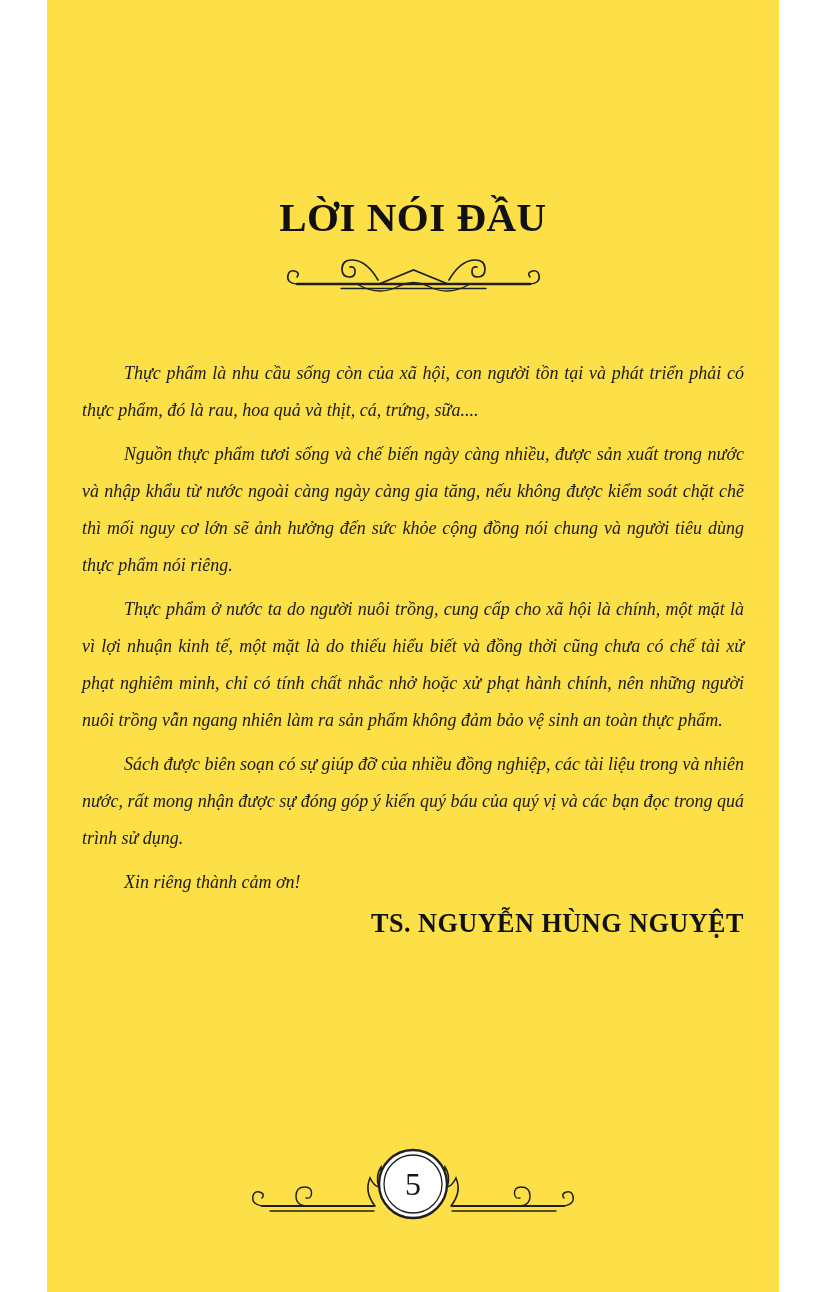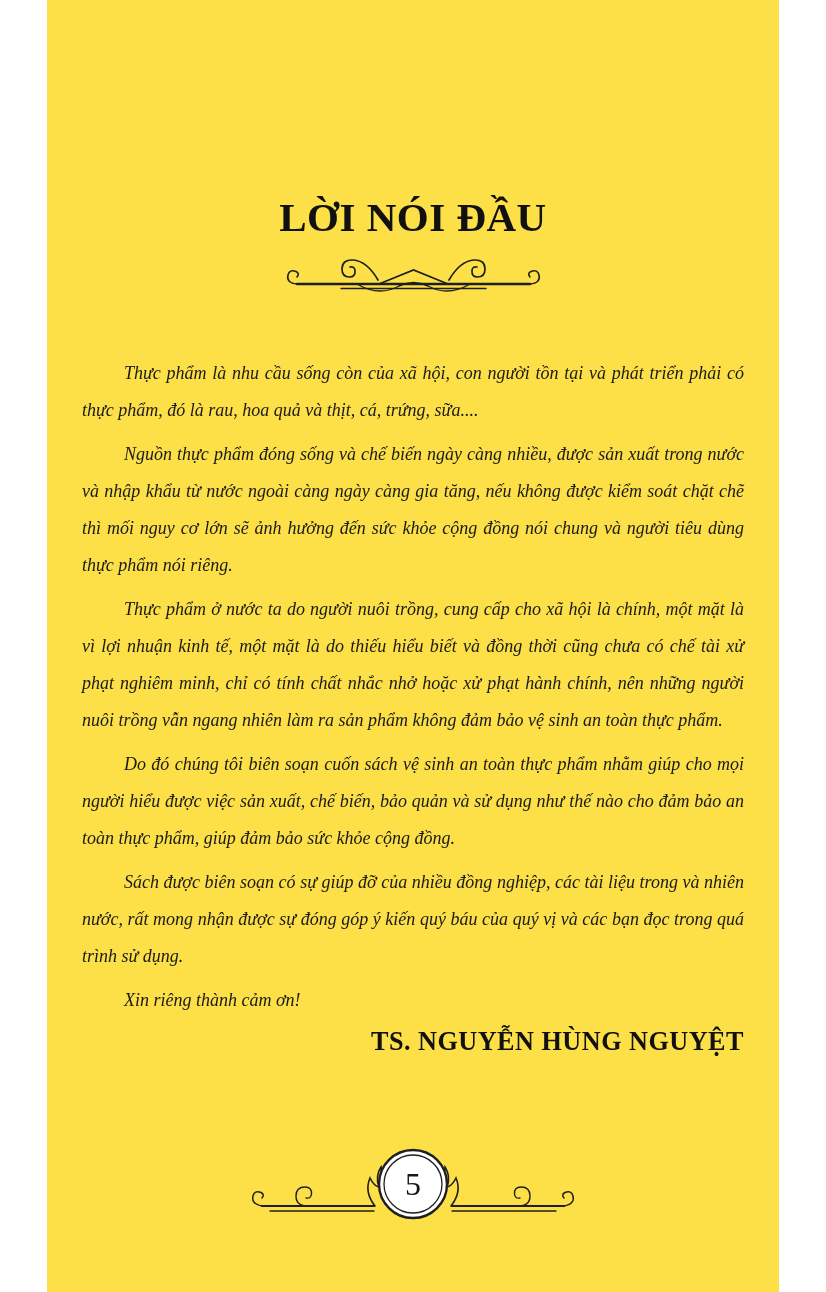--- a/index.html
+++ b/index.html
@@ -90,23 +90,22 @@
         <path d="M97 31 Q86 12 72 11 Q61 10.5 61 20 Q61 28 68.5 28 Q74.5 28 74 21.5 Q73.5 17 69 18" stroke-width="1.7"></path>
         <path d="M168 31 Q179 12 193 11 Q204 10.5 204 20 Q204 28 196.5 28 Q190.5 28 191 21.5 Q191.5 17 196 18" stroke-width="1.7"></path>
         <path d="M16 35 Q5 34 7 26 Q8.5 20 15 22.5 Q19 24.5 16 28" stroke-width="1.6"></path>
         <path d="M249 35 Q260 34 258 26 Q256.5 20 250 22.5 Q246 24.5 249 28" stroke-width="1.6"></path>
       </g>
     </svg>
   </div>
 
   <div class="body-text">
     <p>Thực phẩm là nhu cầu sống còn của xã hội, con người tồn tại và phát triển phải có thực phẩm, đó là rau, hoa quả và thịt, cá, trứng, sữa....</p>
-    <p>Nguồn thực phẩm đóng sống và chế biến ngày càng nhiều, được sản xuất trong nước và nhập khẩu từ nước ngoài càng ngày càng gia tăng, nếu không được kiểm soát chặt chẽ thì mối nguy cơ lớn sẽ ảnh hưởng đến sức khỏe cộng đồng nói chung và người tiêu dùng thực phẩm nói riêng.</p>
+    <p>Nguồn thực phẩm tươi sống và chế biến ngày càng nhiều, được sản xuất trong nước và nhập khẩu từ nước ngoài càng ngày càng gia tăng, nếu không được kiểm soát chặt chẽ thì mối nguy cơ lớn sẽ ảnh hưởng đến sức khỏe cộng đồng nói chung và người tiêu dùng thực phẩm nói riêng.</p>
     <p>Thực phẩm ở nước ta do người nuôi trồng, cung cấp cho xã hội là chính, một mặt là vì lợi nhuận kinh tế, một mặt là do thiếu hiểu biết và đồng thời cũng chưa có chế tài xử phạt nghiêm minh, chỉ có tính chất nhắc nhở hoặc xử phạt hành chính, nên những người nuôi trồng vẫn ngang nhiên làm ra sản phẩm không đảm bảo vệ sinh an toàn thực phẩm.</p>
-    <p>Do đó chúng tôi biên soạn cuốn sách vệ sinh an toàn thực phẩm nhằm giúp cho mọi người hiểu được việc sản xuất, chế biến, bảo quản và sử dụng như thế nào cho đảm bảo an toàn thực phẩm, giúp đảm bảo sức khỏe cộng đồng.</p>
     <p>Sách được biên soạn có sự giúp đỡ của nhiều đồng nghiệp, các tài liệu trong và nhiên nước, rất mong nhận được sự đóng góp ý kiến quý báu của quý vị và các bạn đọc trong quá trình sử dụng.</p>
     <p class="no-justify">Xin riêng thành cảm ơn!</p>
   </div>
 
   <div class="author">TS. NGUYỄN HÙNG NGUYỆT</div>
 
   <div class="footer-ornament">
     <svg width="330" height="100" viewBox="0 0 330 100" xmlns="http://www.w3.org/2000/svg">
       <g fill="none" stroke="#1f1f1f" stroke-linecap="round">
 

